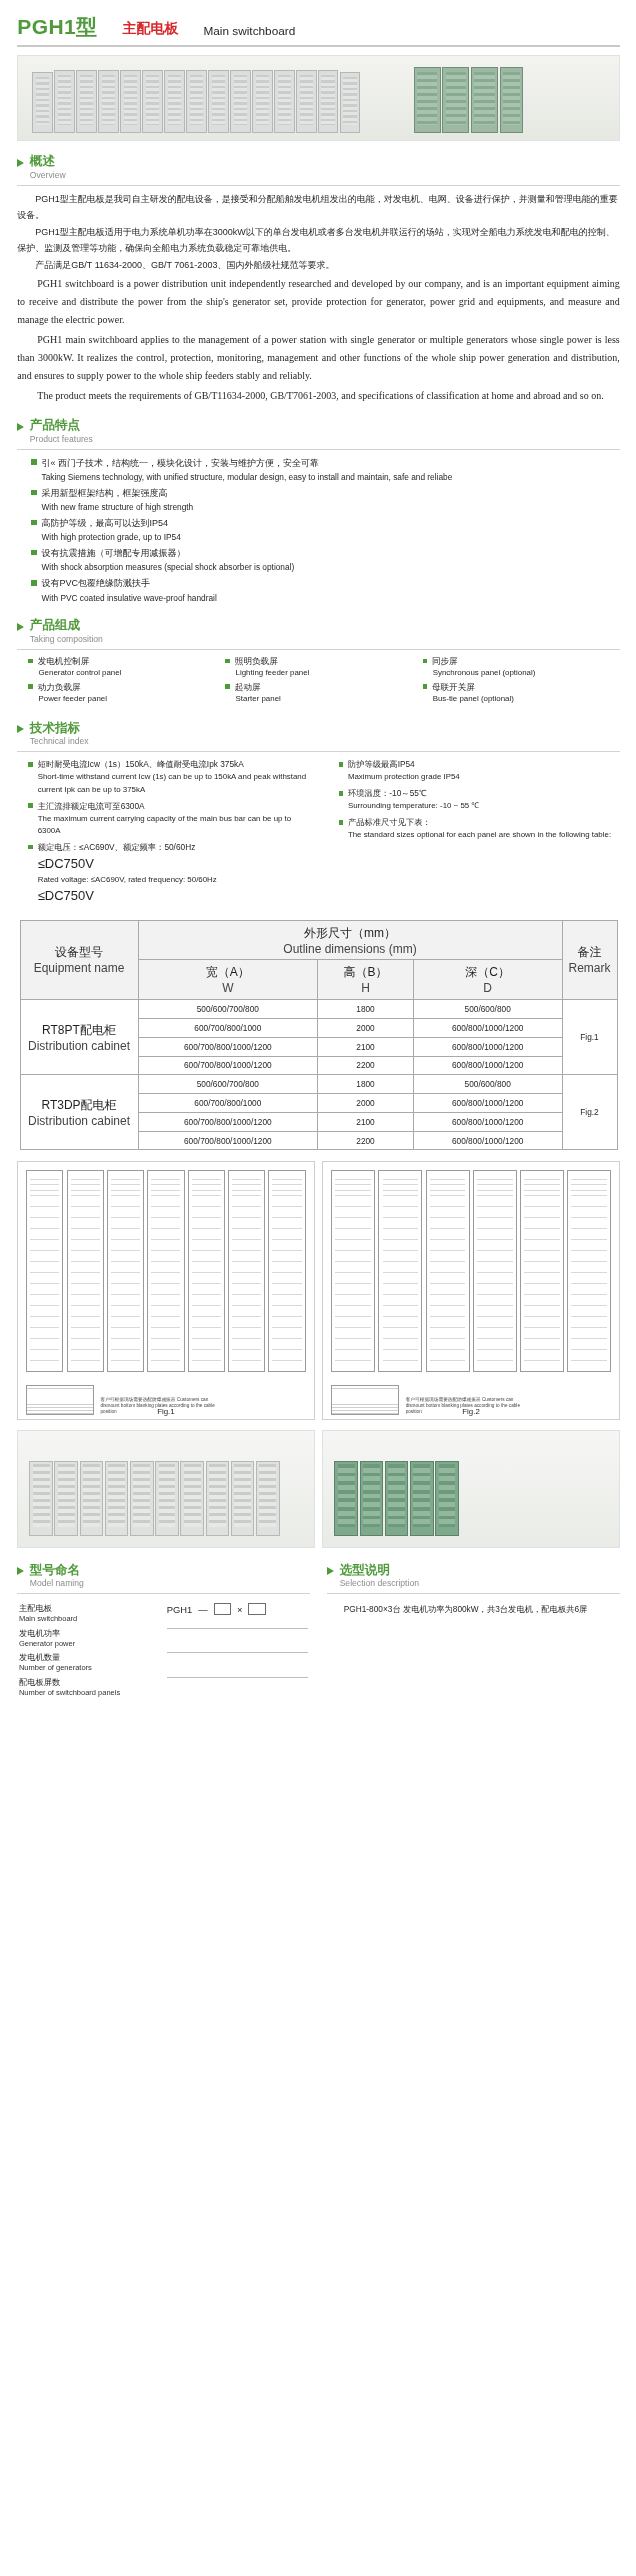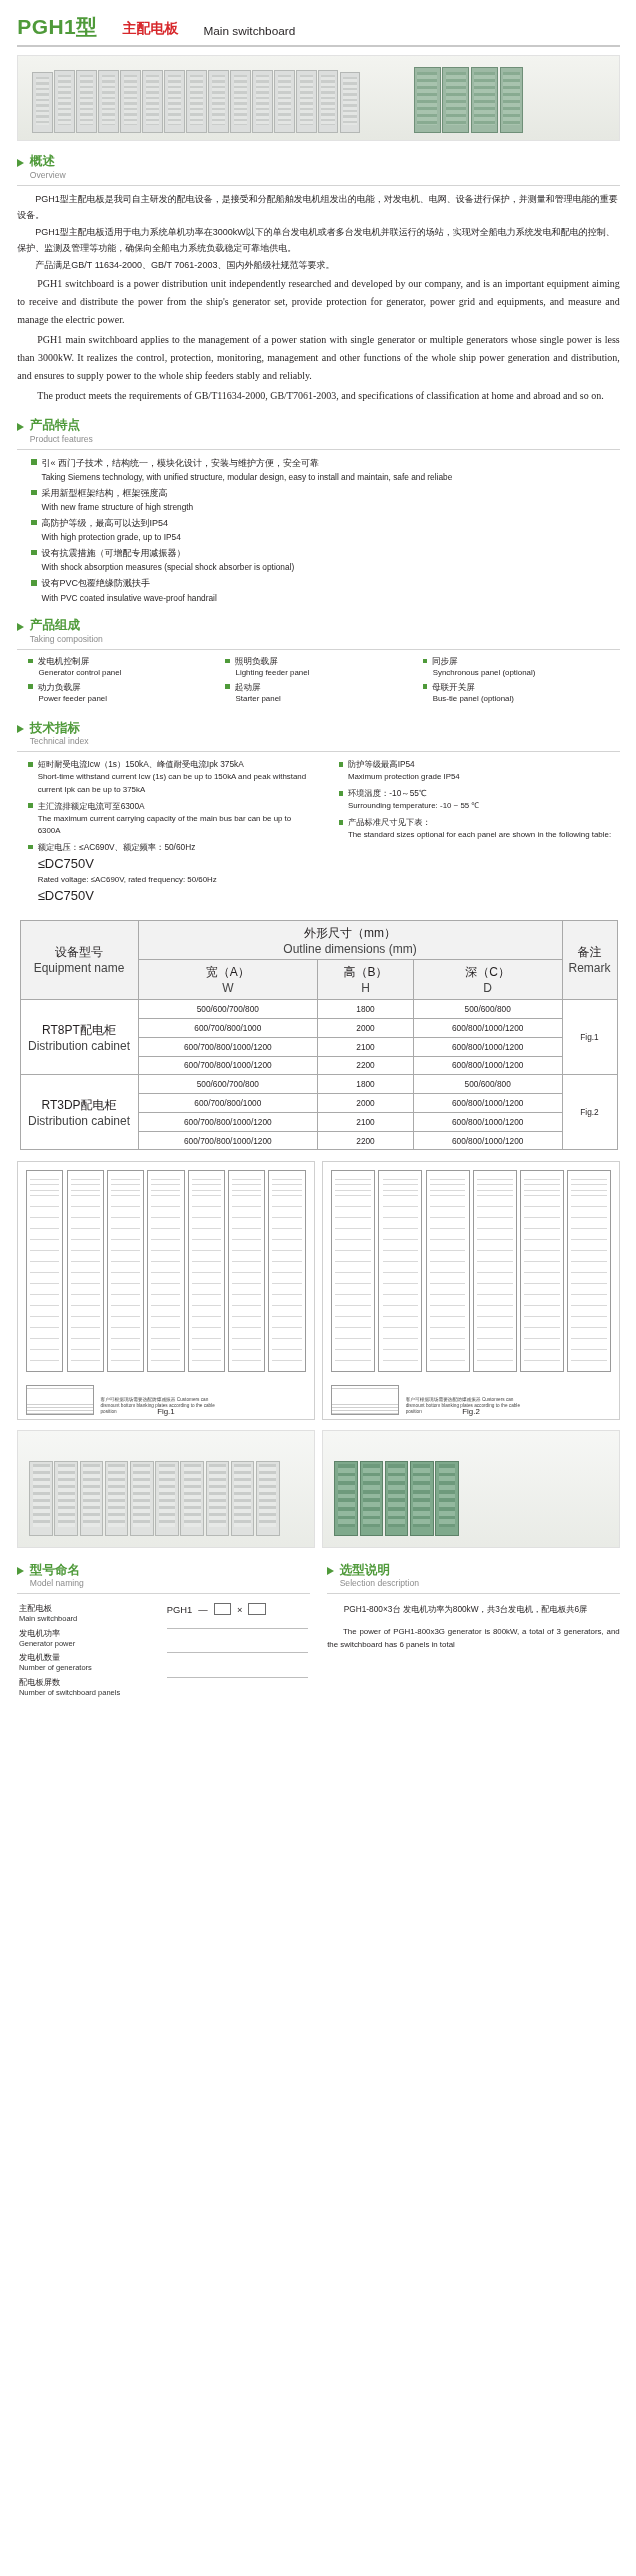--- a/index.html
+++ b/index.html
@@ -529,18 +529,17 @@
     <div class="bcol">
       <div class="sec-head">
         <div class="arrow"></div>
         <div class="sec-titles">
           <div class="cn">选型说明</div>
           <div class="en">Selection description</div>
         </div>
       </div>
       <div class="sec-rule"></div>
       <p class="desc-p">PGH1-800×3台  发电机功率为800kW，共3台发电机，配电板共6屏</p>
-      <p class="desc-p en">The power of PGH1-800x3G generator is 800kW, a total of 3 generators, and the switchboard has 6 panels in total</p>
     </div>
   </div>
 
 </div>
 
 
 </body></html>

